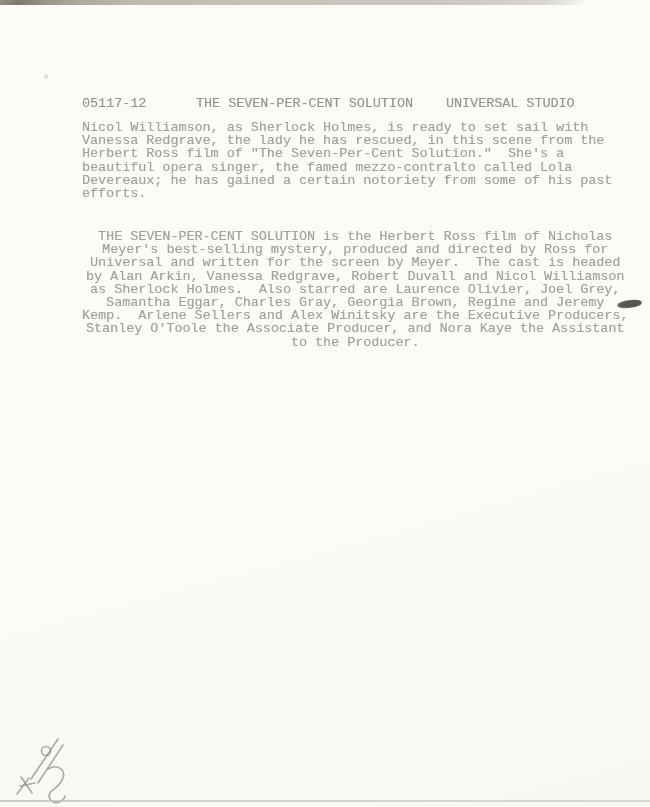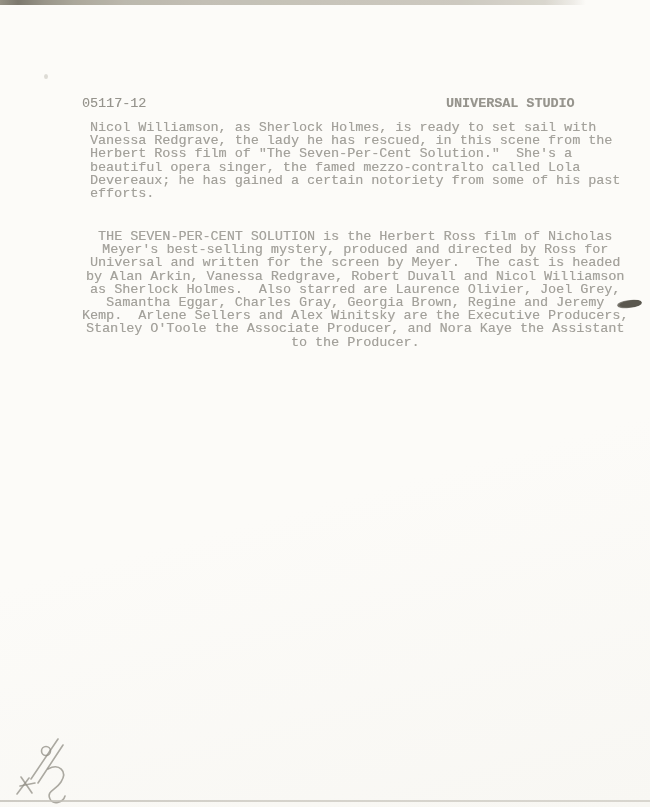--- a/index.html
+++ b/index.html
@@ -45,28 +45,28 @@
   .typewriter {
     color: var(--body-text);
     font-size: 13.4px;
     letter-spacing: 0;
     text-shadow: 0.3px 0.3px 0.4px rgba(150,148,140,0.45);
   }
   .header-row { position: absolute; top: 96px; left: 0; height: 14px; width: 650px; }
   .header-row span { position: absolute; white-space: pre; color: var(--header-text); }
   .photo-number { left: 82px; }
   .doc-title    { left: 196px; }
-  .studio-name  { left: 446px; font-weight: bold; }
+  .studio-name  { left: 446px; }
   .para {
     position: absolute;
     left: 82px;
     white-space: pre;
     line-height: 13.2px;
   }
-  .para1 { top: 121px; margin-left: 8px; }
+  .para1 { top: 121px; }
   .para2 { top: 230px; text-align: center; }
   
   .pen-mark {
     position: absolute;
     left: 617px; top: 300px;
     width: 25px; height: 8px;
     background: radial-gradient(ellipse at 60% 50%, var(--pen-mark) 0%, var(--pen-mark) 55%, rgba(90,87,78,0.55) 80%, rgba(90,87,78,0) 100%);
     border-radius: 50% / 55%;
     transform: rotate(-7deg);
   }
@@ -87,20 +87,21 @@
 <body>
 
 <div class="page">
 
   <div class="top-edge"></div>
 
   <div class="speck"></div>
 
   <div class="header-row">
     <span class="typewriter photo-number">05117-12</span>
+    <span class="typewriter doc-title">THE SEVEN-PER-CENT SOLUTION</span>
     <span class="typewriter studio-name">UNIVERSAL STUDIO</span>
   </div>
 
   <div class="para para1 typewriter">Nicol Williamson, as Sherlock Holmes, is ready to set sail with
 Vanessa Redgrave, the lady he has rescued, in this scene from the
 Herbert Ross film of "The Seven-Per-Cent Solution."  She's a
 beautiful opera singer, the famed mezzo-contralto called Lola
 Devereaux; he has gained a certain notoriety from some of his past
 efforts.</div>
 

